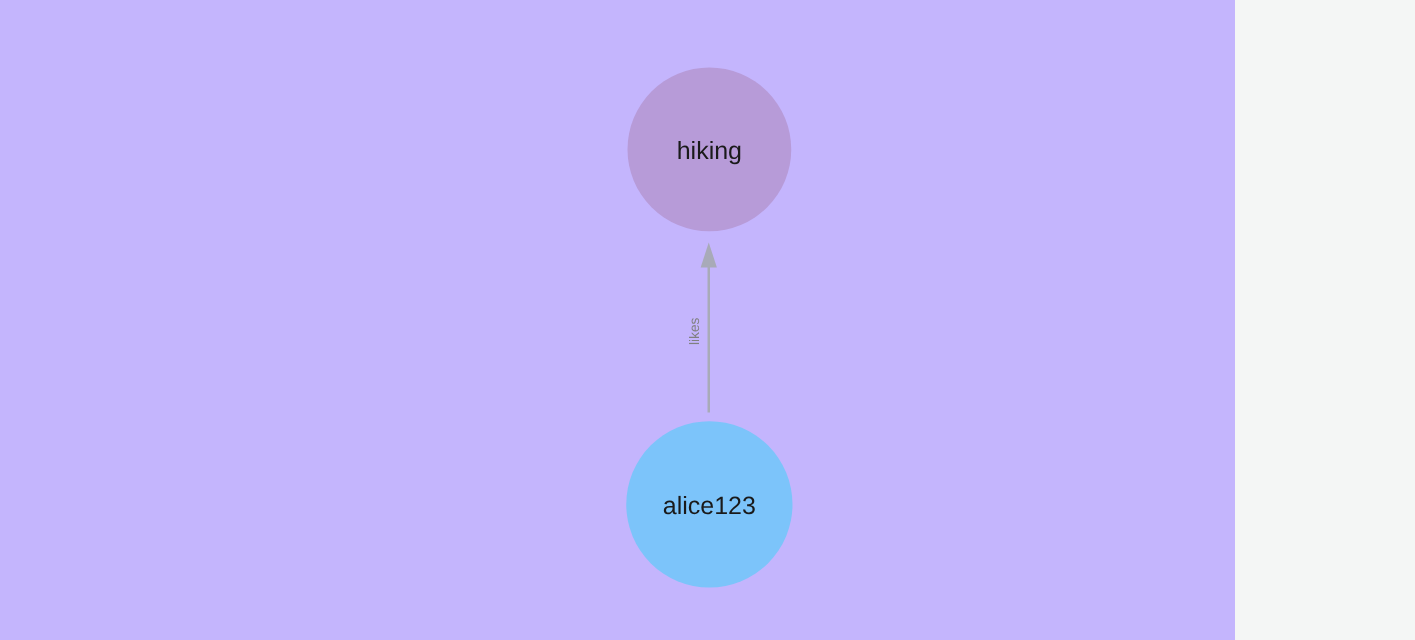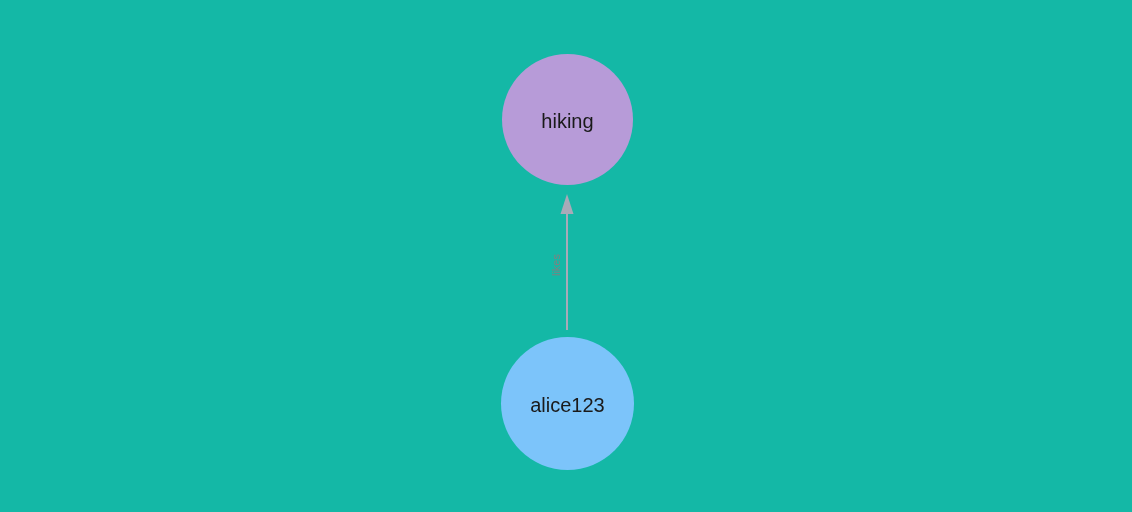--- a/index.html
+++ b/index.html
@@ -9,23 +9,23 @@
   }
   body {
     width: 1132px;
     height: 512px;
     background: #f4f6f5;
     font-family: "Liberation Sans", sans-serif;
     overflow: hidden;
   }
   #graph-canvas {
     position: relative;
-    width: 1132px;
+    width: 988px;
     height: 512px;
-    background: #14b8a6;
+    background: #c4b5fd;
   }
   .graph-svg {
     position: absolute;
     left: 0;
     top: 0;
     width: 1132px;
     height: 512px;
     display: block;
   }
   .node-circle {

